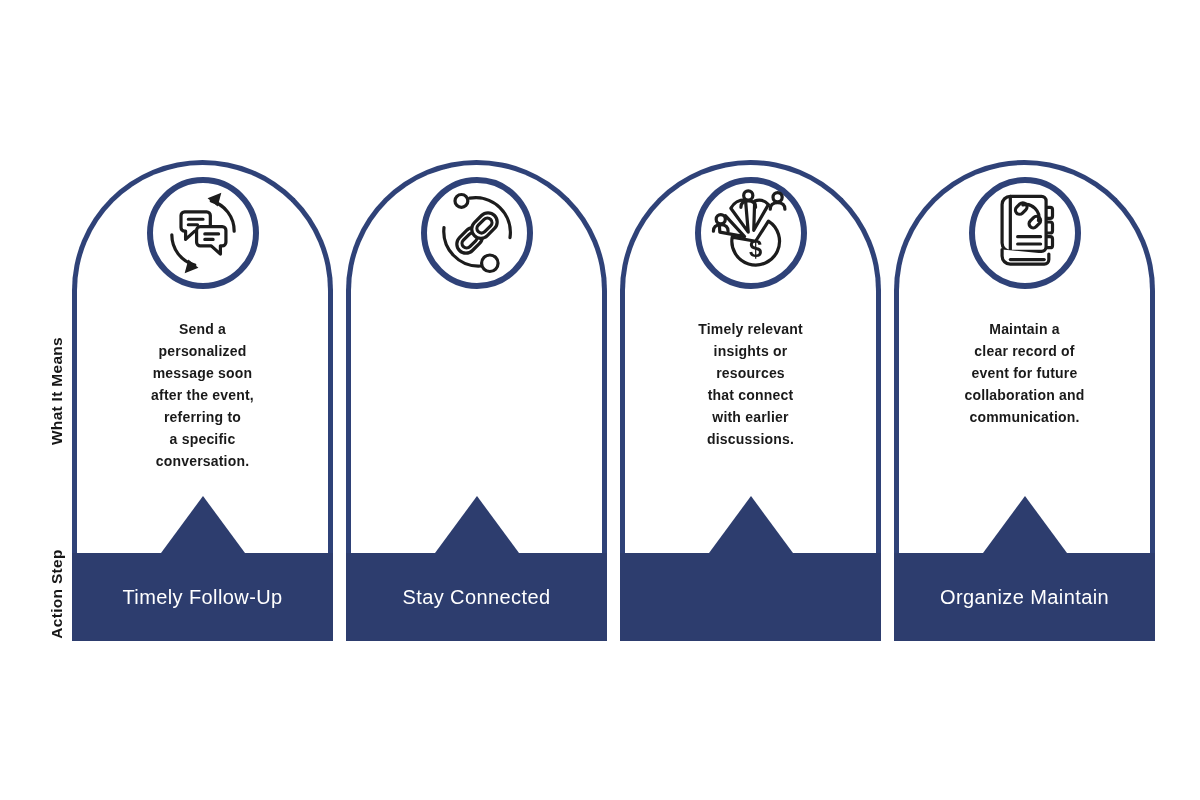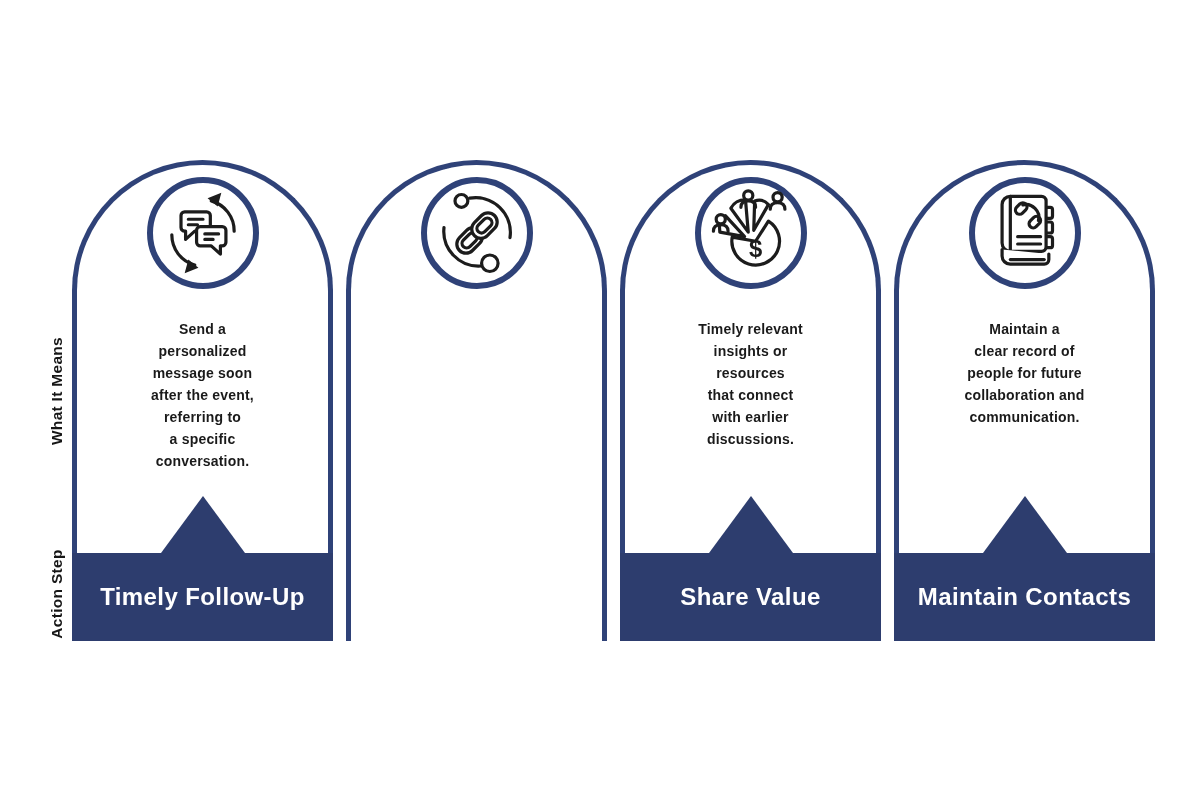--- a/index.html
+++ b/index.html
@@ -47,21 +47,21 @@
     background:#2d3d6e; z-index:3;
     display:flex; align-items:center; justify-content:center;
   }
   .banner-notch {
     position:absolute; top:-57px; left:50%; margin-left:-42px;
     width:0; height:0;
     border-left:42px solid transparent; border-right:42px solid transparent;
     border-bottom:57px solid #2d3d6e;
   }
   .banner-label {
-    color:#ffffff; font-weight:bold; font-size:24px; letter-spacing:.4px;
+    color:#ffffff; font-weight:normal; font-size:20px; letter-spacing:.4px;
     white-space:nowrap;
   }
   .ink { stroke:#1c1c1c; stroke-width:3.5; fill:none; stroke-linecap:round; stroke-linejoin:round; }
   .ink-fill { fill:#1c1c1c; stroke:none; }
   .wh { fill:#ffffff; }
 </style>
 </head>
 <body>
 
 <div class="canvas">
@@ -105,20 +105,24 @@
         <circle class="ink wh" cx="31" cy="13" r="7"></circle>
         <circle class="ink wh" cx="62" cy="81" r="9"></circle>
         <g transform="rotate(-45 48 48)">
           <rect class="ink wh" x="21" y="38" width="31" height="20" rx="10"></rect>
           <rect class="ink" x="27" y="43" width="19" height="10" rx="5"></rect>
           <rect class="ink wh" x="44" y="38" width="31" height="20" rx="10"></rect>
           <rect class="ink" x="50" y="43" width="19" height="10" rx="5"></rect>
         </g>
       </svg>
     </div>
+    <div class="banner">
+      <div class="banner-notch"></div>
+      <div class="banner-label">Stay Connected</div>
+    </div>
   </div>
 
   <div class="card c3">
     <div class="arch"></div>
     <div class="icon-badge">
       <svg viewBox="0 0 96 96">
         <path class="ink wh" d="M 53 57 L 67 35 A 26 26 0 1 1 27.5 52.5 Z"></path>
         <text x="53" y="74" text-anchor="middle" class="ink-fill" font-size="26" font-weight="bold" font-family="Liberation Sans, sans-serif">$</text>
         <path class="ink wh" d="M 41 52 L 14 47 A 19 19 0 0 1 20 29 Z"></path>
         <path class="ink wh" d="M 45 47 L 26 21 A 17 17 0 0 1 42 12 Z"></path>
@@ -132,21 +136,20 @@
       </svg>
     </div>
     <div class="desc">Timely relevant
 insights or
 resources
 that connect
 with earlier
 discussions.</div>
     <div class="banner">
       <div class="banner-notch"></div>
-      <div class="banner-label">Share Value</div>
     </div>
   </div>
 
   <div class="card c4">
     <div class="arch"></div>
     <div class="icon-badge">
       <svg viewBox="0 0 96 96">
         <rect class="ink wh" x="70" y="20" width="8" height="12" rx="2.5"></rect>
         <rect class="ink wh" x="70" y="36" width="8" height="12" rx="2.5"></rect>
         <rect class="ink wh" x="70" y="52" width="8" height="12" rx="2.5"></rect>
@@ -157,22 +160,22 @@
           <rect class="ink wh" x="58" y="22" width="9" height="14" rx="4.5"></rect>
           <path class="ink" d="M 40 25 a 13 11 0 0 1 24 0"></path>
         </g>
         <path class="ink" d="M 40 52 h 25 M 40 60 h 25"></path>
         <path class="ink wh" d="M 23 66 v 7 a 9 9 0 0 0 9 9 h 37 a 5 5 0 0 0 5 -5 v -6"></path>
         <path class="ink" d="M 32 77 h 37"></path>
       </svg>
     </div>
     <div class="desc">Maintain a
 clear record of
-people for future
+event for future
 collaboration and
 communication.</div>
     <div class="banner">
       <div class="banner-notch"></div>
-      <div class="banner-label">Maintain Contacts</div>
+      <div class="banner-label">Organize Maintain</div>
     </div>
   </div>
 
 </div>
 
 </body></html>

